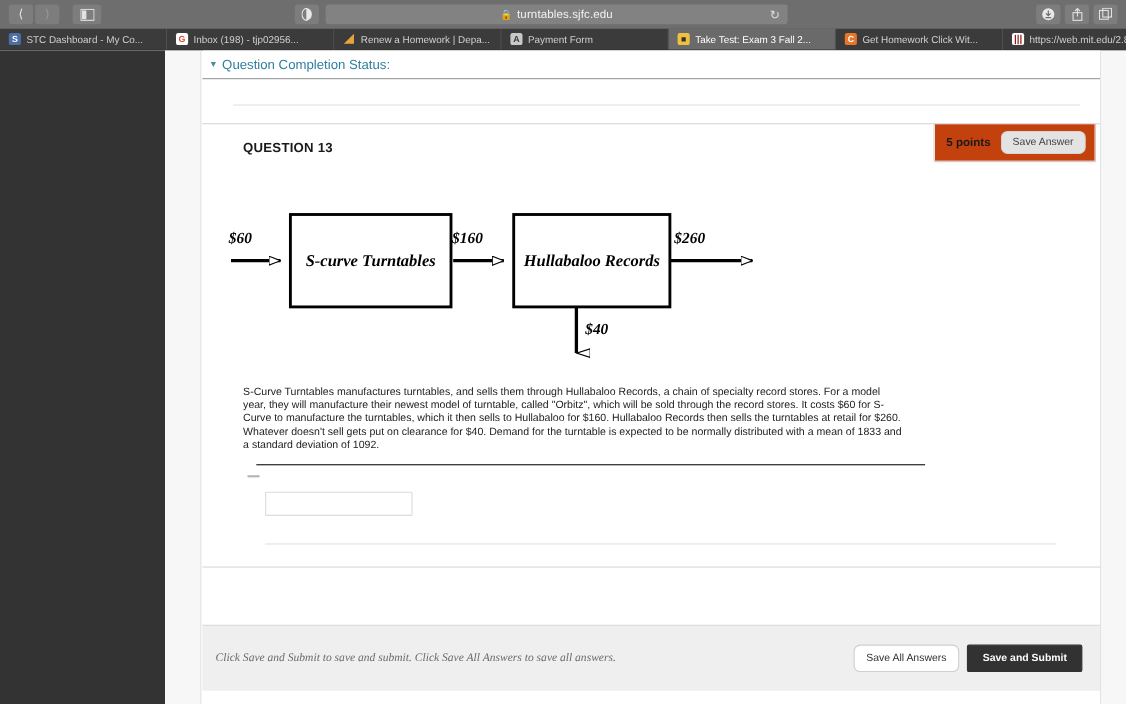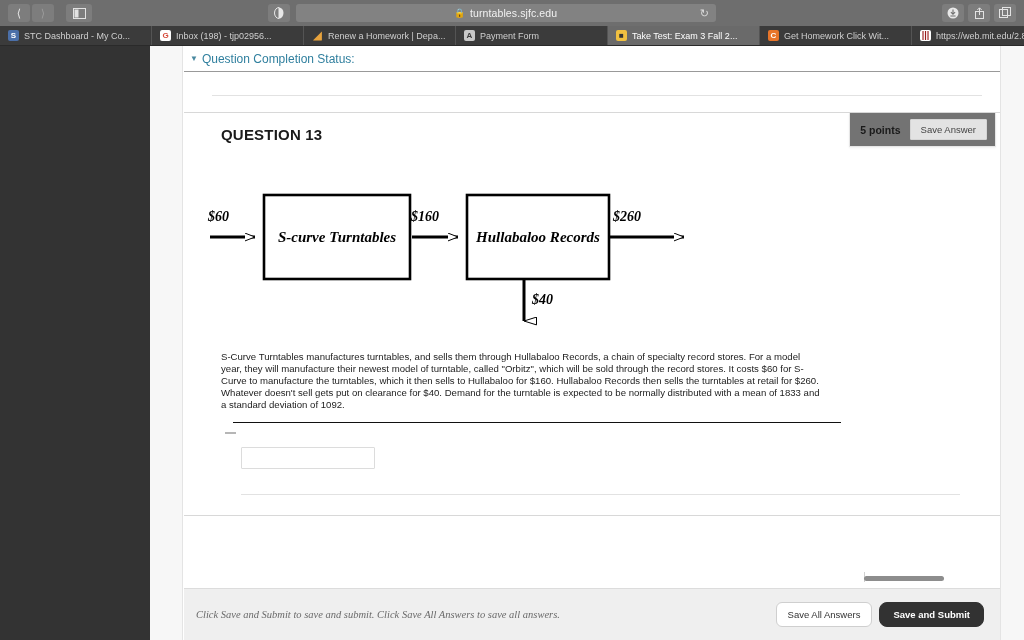--- a/index.html
+++ b/index.html
@@ -90,33 +90,33 @@
   #question-card { position: relative; }
   #pre-divider {
     margin: 23px 18px 0 28px; height: 1px; background: #e2e2e2;
   }
   #question-head-rule { margin-top: 16px; height: 1px; background: #d8d8d8; }
 
   #question-header {
     position: relative; display: flex; align-items: center;
     padding: 12px 0 0 37px; height: 30px;
   }
-  #question-title { font-size: 15px; font-weight: bold; color: #1a1a1a; letter-spacing: .2px; }
+  #question-title { font-size: 12px; font-weight: bold; color: #1a1a1a; letter-spacing: .2px; }
 
   #points-box {
     position: absolute; right: 4px; top: 0px;
-    background: #737373; border: 1px solid #e6e6e6; border-top: none;
+    background: #c2410c; border: 1px solid #e6e6e6; border-top: none;
     display: flex; align-items: center; gap: 9px;
     padding: 6px 8px 6px 10px;
     box-shadow: 0 1px 2px rgba(0,0,0,.06);
   }
   #points-value { font-size: 10.5px; font-weight: bold; color: #1a1a1a; }
   #save-answer-btn {
     background: #e3e3e3; border: 1px solid #d5d5d5;
-    color: #444; font-size: 9.5px; padding: 4px 10px; border-radius: 1px;
+    color: #444; font-size: 9.5px; padding: 4px 10px; border-radius: 6px;
     cursor: pointer;
   }
 
   #instruction-note { padding: 14px 0 0 37px; font-size: 10px; color: #222; }
 
   
   #diagram-wrap { padding: 38px 0 0 0; }
   #supply-chain-diagram { display: block; margin-left: 8px; }
 
   
@@ -134,36 +134,36 @@
     border: 1px solid #dcdcdc; background: #fff; border-radius: 1px;
     font-family: "Liberation Sans", sans-serif; font-size: 11px;
     padding: 0 5px; color: #222;
   }
 
   #post-divider { margin: 25px 20px 0 20px; height: 1px; background: #e2e2e2; }
   #card-bottom-rule { margin-top: 20px; height: 1px; background: #d8d8d8; }
 
   
   #footer-bar {
-    position: absolute; left: 0; bottom: 0; width: 816px; height: 52px;
+    position: absolute; left: 0; bottom: 12px; width: 816px; height: 60px;
     background: #efefef; border-top: 1px solid #dcdcdc;
     display: flex; align-items: center;
   }
   #footer-note {
     font-family: "Liberation Serif", serif; font-style: italic;
     font-size: 10.5px; color: #6a6a6a; margin-left: 12px;
   }
   #footer-buttons { position: absolute; right: 16px; display: flex; gap: 7px; align-items: center; }
   #save-all-btn {
     background: #ffffff; border: 1px solid #cfcfcf; color: #333;
     font-size: 9.5px; padding: 6px 11px; border-radius: 6px; cursor: pointer;
   }
   #save-submit-btn {
     background: #323232; border: 1px solid #323232; color: #ffffff;
-    font-size: 9.5px; font-weight: bold; padding: 6px 13px; border-radius: 8px; cursor: pointer;
+    font-size: 9.5px; font-weight: bold; padding: 6px 13px; border-radius: 2px; cursor: pointer;
   }
 
   
   #hscroll-track {
     position: absolute; left: 680px; bottom: 58px; width: 152px; height: 7px;
   }
   #hscroll-thumb {
     position: absolute; left: 0; top: 1px; width: 80px; height: 5px;
     background: #8d8d8d; border-radius: 3px;
   }

